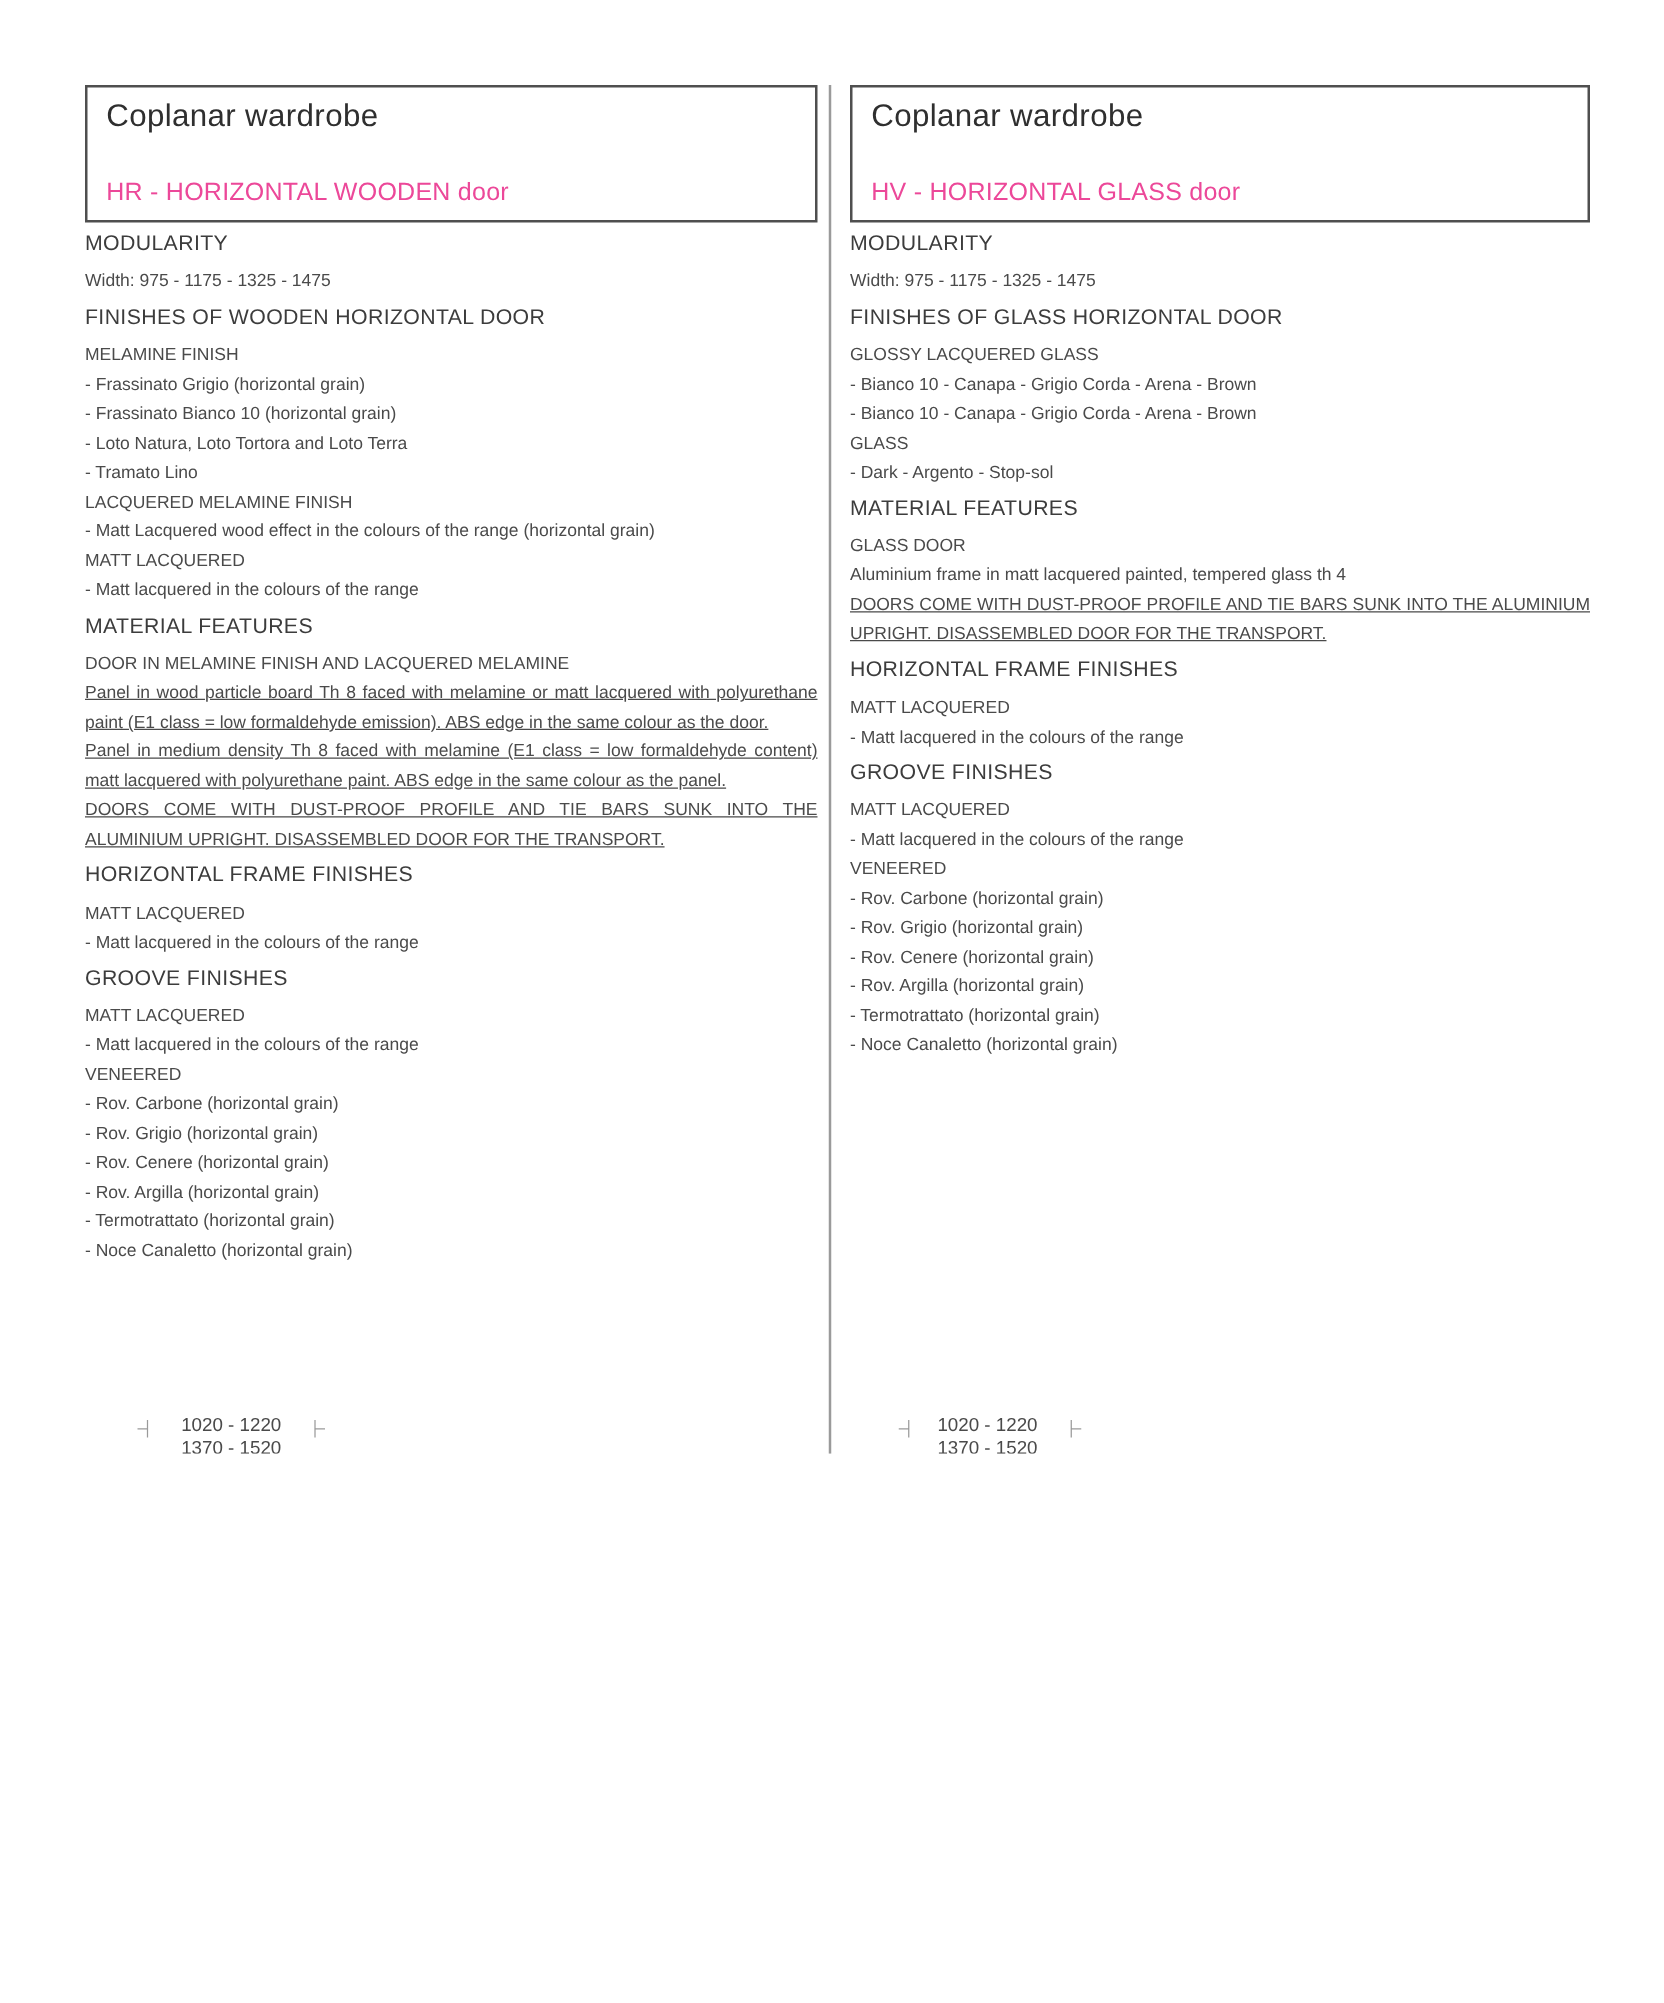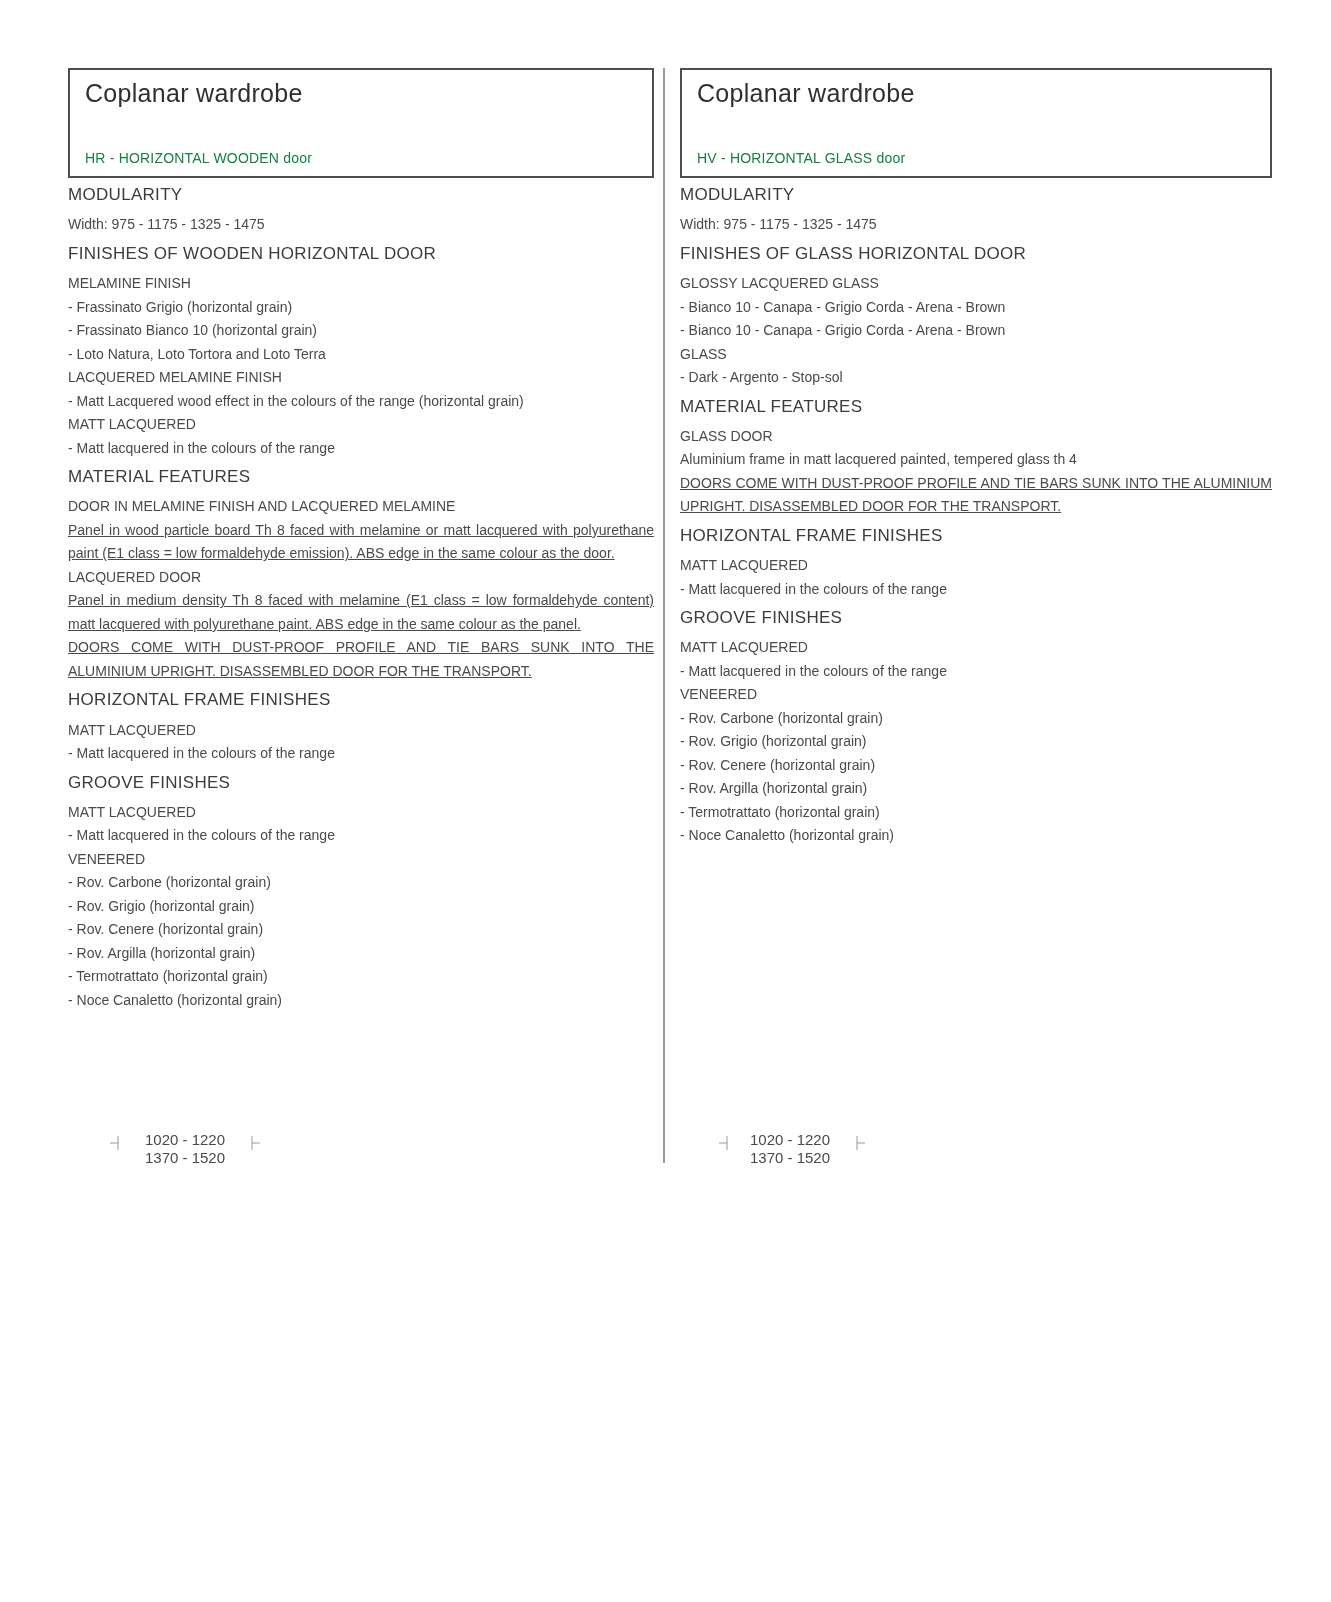--- a/index.html
+++ b/index.html
@@ -7,21 +7,21 @@
         font-family:"Liberation Sans",sans-serif;color:#484848;overflow:hidden;}
   .divider{position:absolute;left:663px;top:68px;width:2px;height:1477px;background:#9a9a9a;}
 
   .col{position:absolute;top:68px;}
   .col-left{left:68px;width:586px;}
   .col-right{left:680px;width:592px;}
 
   .title-box{box-sizing:border-box;height:110px;border:2px solid #4f4f4f;
              padding:9px 15px 10px;display:flex;flex-direction:column;justify-content:space-between;}
   .title{font-size:25px;color:#2f2f2f;letter-spacing:.3px;}
-  .subtitle{font-size:14px;color:#15803d;letter-spacing:.2px;}
+  .subtitle{font-size:20px;color:#ec4899;letter-spacing:.2px;}
 
   .sec-heading{font-size:17px;font-weight:400;color:#3c3c3c;letter-spacing:.3px;margin:6px 0 8px;line-height:1.25;}
   .lines p{margin:0;font-size:14px;line-height:23.5px;color:#4a4a4a;}
   .line-sub{color:#4c4c4c;}
   .line-para{text-align:justify;text-decoration:underline;}
 
   
   .diagram{position:absolute;}
   .diagram-left{left:68px;top:1118px;}
   .diagram-right{left:680px;top:1118px;}
@@ -98,40 +98,40 @@
           <div class="lines">
 
               <p class="line-sub">MELAMINE FINISH</p>
 
               <p class="line-item">- Frassinato Grigio (horizontal grain)</p>
 
               <p class="line-item">- Frassinato Bianco 10 (horizontal grain)</p>
 
               <p class="line-item">- Loto Natura, Loto Tortora and Loto Terra</p>
 
+              <p class="line-item">- Tramato Lino</p>
 
               <p class="line-sub">LACQUERED MELAMINE FINISH</p>
 
               <p class="line-item">- Matt Lacquered wood effect in the colours of the range (horizontal grain)</p>
 
               <p class="line-sub">MATT LACQUERED</p>
 
               <p class="line-item">- Matt lacquered in the colours of the range</p>
             </div>
         </section>
 
         <section class="spec-section">
           <h2 class="sec-heading">MATERIAL FEATURES</h2>
           <div class="lines">
 
               <p class="line-sub">DOOR IN MELAMINE FINISH AND LACQUERED MELAMINE</p>
 
               <p class="line-para">Panel in wood particle board Th 8 faced with melamine or matt lacquered with polyurethane paint (E1 class = low formaldehyde emission). ABS edge in the same colour as the door.</p>
 
-              <p class="line-sub">LACQUERED DOOR</p>
 
               <p class="line-para">Panel in medium density Th 8 faced with melamine (E1 class = low formaldehyde content) matt lacquered with polyurethane paint. ABS edge in the same colour as the panel.</p>
 
               <p class="line-para">DOORS COME WITH DUST-PROOF PROFILE AND TIE BARS SUNK INTO THE ALUMINIUM UPRIGHT. DISASSEMBLED DOOR FOR THE TRANSPORT.</p>
             </div>
         </section>
 
         <section class="spec-section">
           <h2 class="sec-heading">HORIZONTAL FRAME FINISHES</h2>
           <div class="lines">

